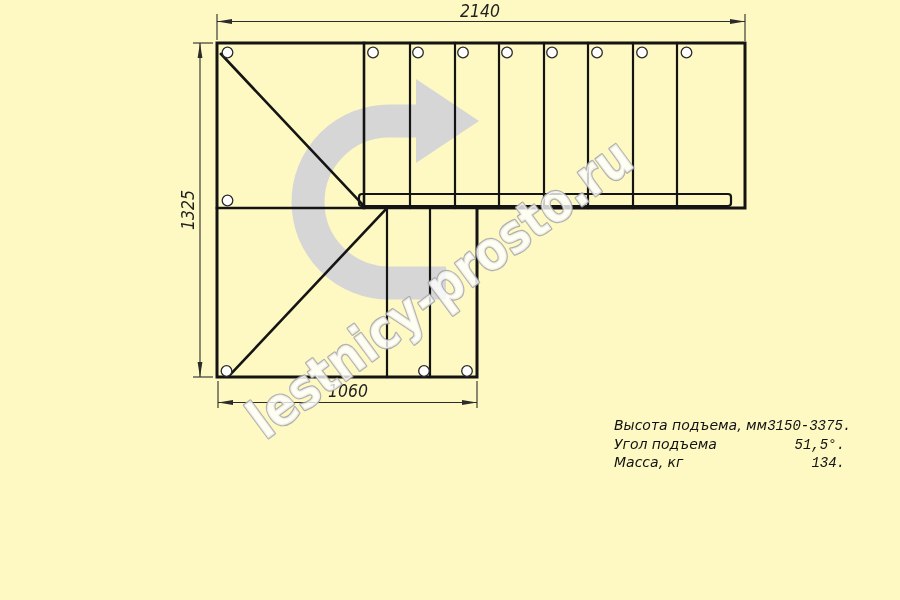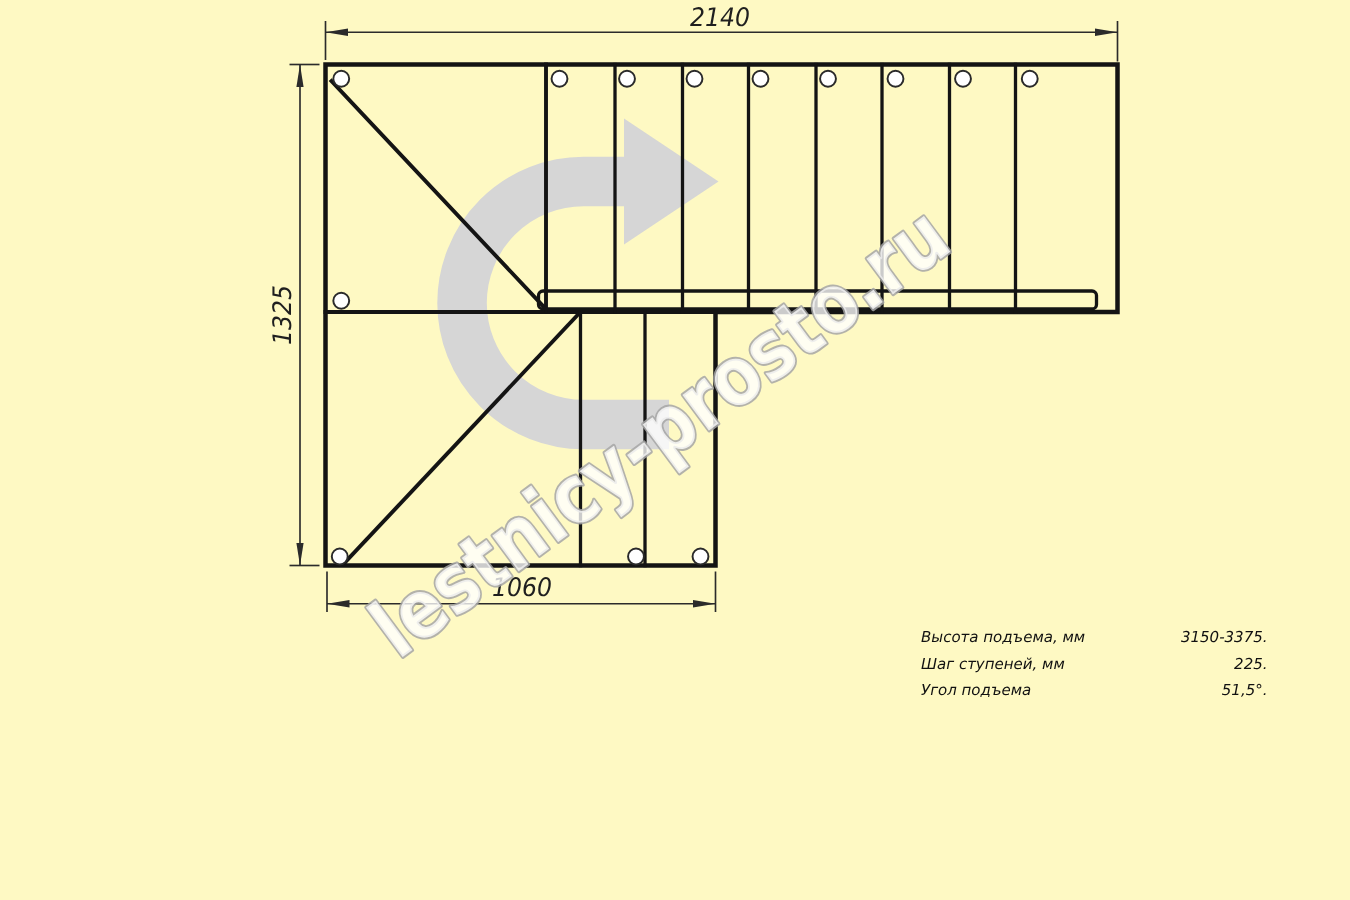--- a/index.html
+++ b/index.html
@@ -9,27 +9,27 @@
   }
   .canvas svg{position:absolute;left:0;top:0;}
   .dim-text{
     font-family:"DejaVu Sans", sans-serif;
     font-style:italic;
     font-size:17px;
     fill:#1f1f1f;
   }
   .specs{
     position:absolute;left:614px;top:417px;width:231px;
-    font-style:italic;font-size:10px;color:#111;
+    font-style:italic;font-size:14px;color:#111;
   }
   .specs .row{
     display:flex;justify-content:space-between;align-items:baseline;
     line-height:17.7px;white-space:nowrap;
   }
-  .specs .val{text-align:center;}
+  .specs .val{text-align:center;font-family:Liberation Mono, monospace;}
   .wm{
     font-family:"DejaVu Sans", sans-serif;
     font-weight:bold;
     paint-order:stroke;
   }
 </style>
 </head>
 <body>
 
 <div class="canvas">
@@ -114,22 +114,22 @@
 
     <text class="wm" transform="translate(451,303) rotate(-36.5)" text-anchor="middle" font-size="54" textLength="462" lengthAdjust="spacingAndGlyphs" fill="rgba(255,255,255,0.78)" stroke="rgba(166,166,166,0.85)" stroke-width="2.6" stroke-linejoin="round">lestnicy-prosto.ru</text>
   </svg>
 
   <div class="specs">
     <div class="row">
       <span>Высота подъема, мм</span>
       <span class="val">3150-3375.</span>
     </div>
     <div class="row">
-      <span>Шаг ступеней, мм</span>
-      <span class="val">225.</span>
+      <span>Угол подъема</span>
+      <span class="val">51,5°.</span>
     </div>
     <div class="row">
-      <span>Угол подъема</span>
-      <span class="val">51,5°.</span>
+      <span>Масса, кг</span>
+      <span class="val">134.</span>
     </div>
   </div>
 
 </div>
 
 </body></html>

